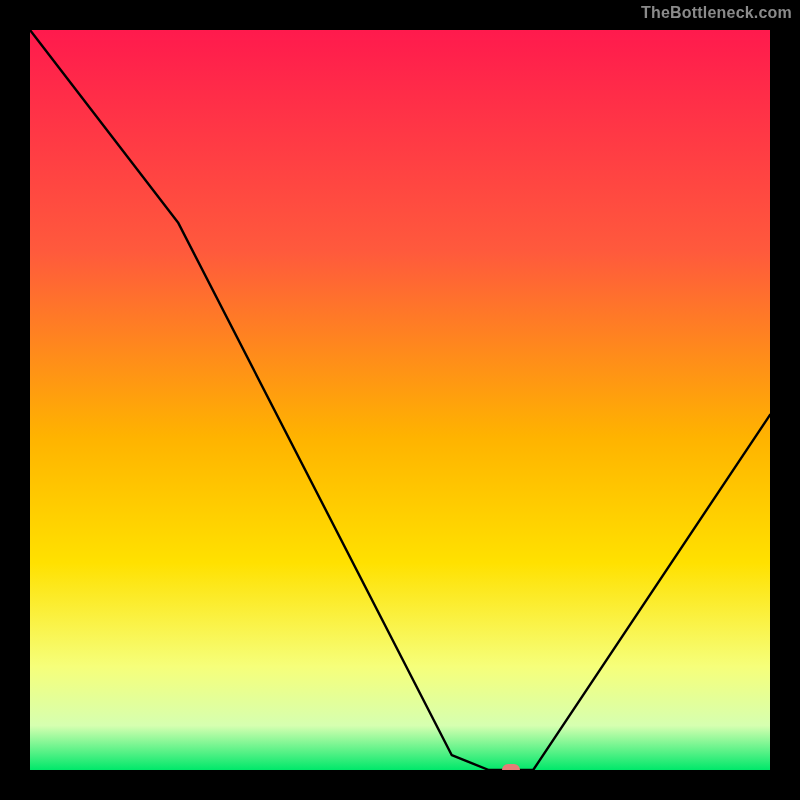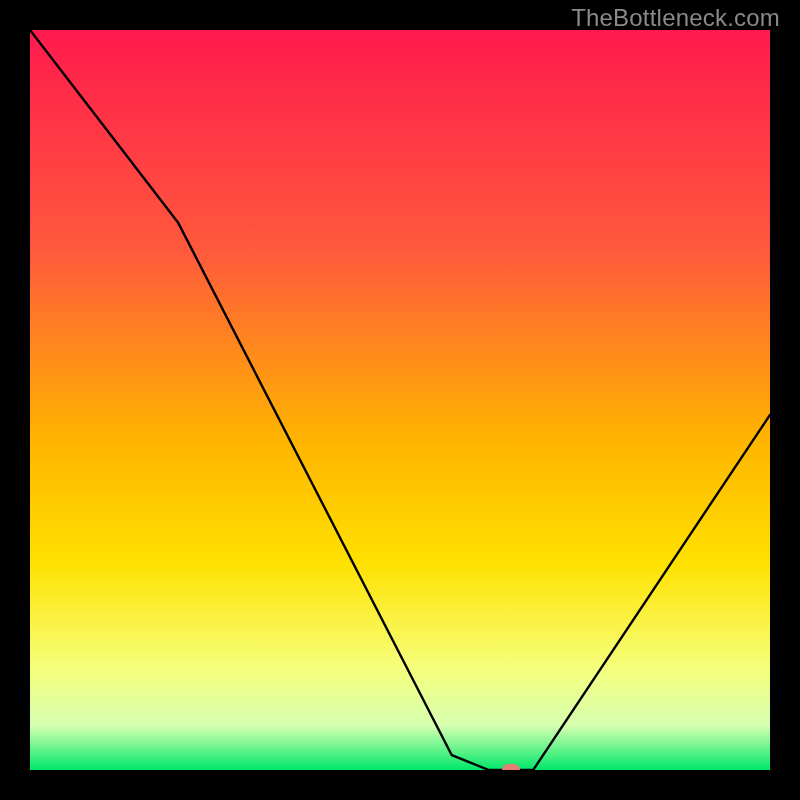--- a/index.html
+++ b/index.html
@@ -10,25 +10,25 @@
     overflow: hidden;
   }
   .frame {
     width: 800px;
     height: 800px;
     background: #000;
     position: relative;
   }
   .watermark {
     position: absolute;
-    right: 20px;
+    right: 8px;
     top: 4px;
     font-family: Arial, Helvetica, sans-serif;
-    font-size: 24px;
-    font-weight: 400;
+    font-size: 16px;
+    font-weight: 700;
     color: #8a8a8a;
     letter-spacing: 0.2px;
     user-select: none;
   }
   .plot {
     position: absolute;
     left: 30px;
     top: 30px;
     width: 740px;
     height: 740px;

